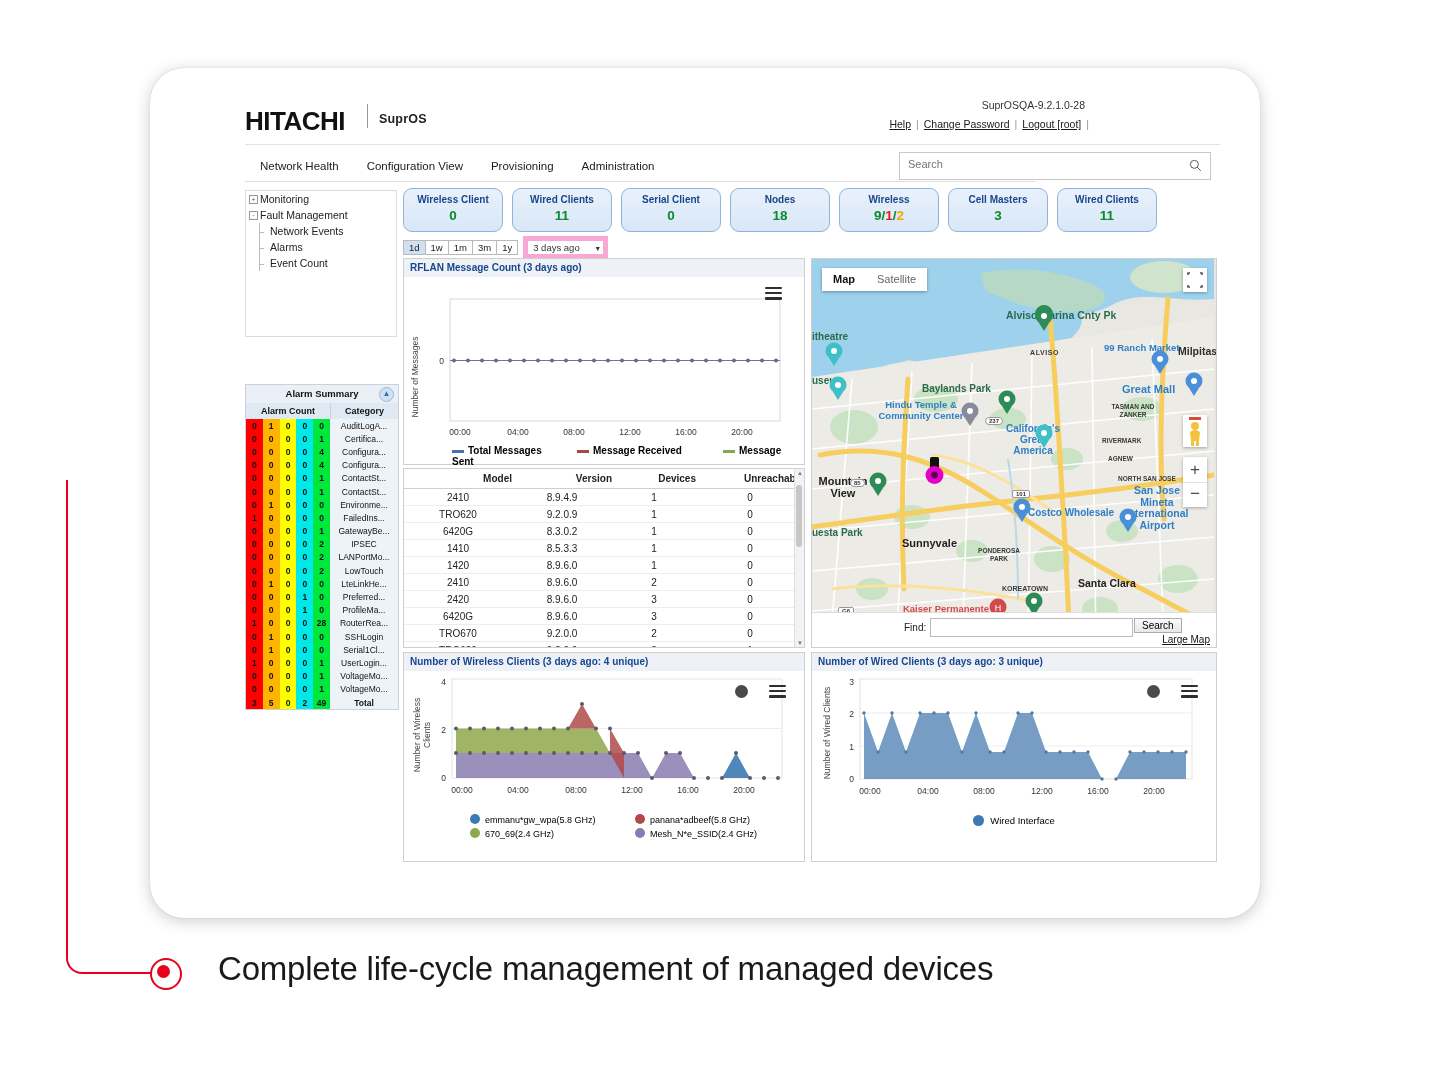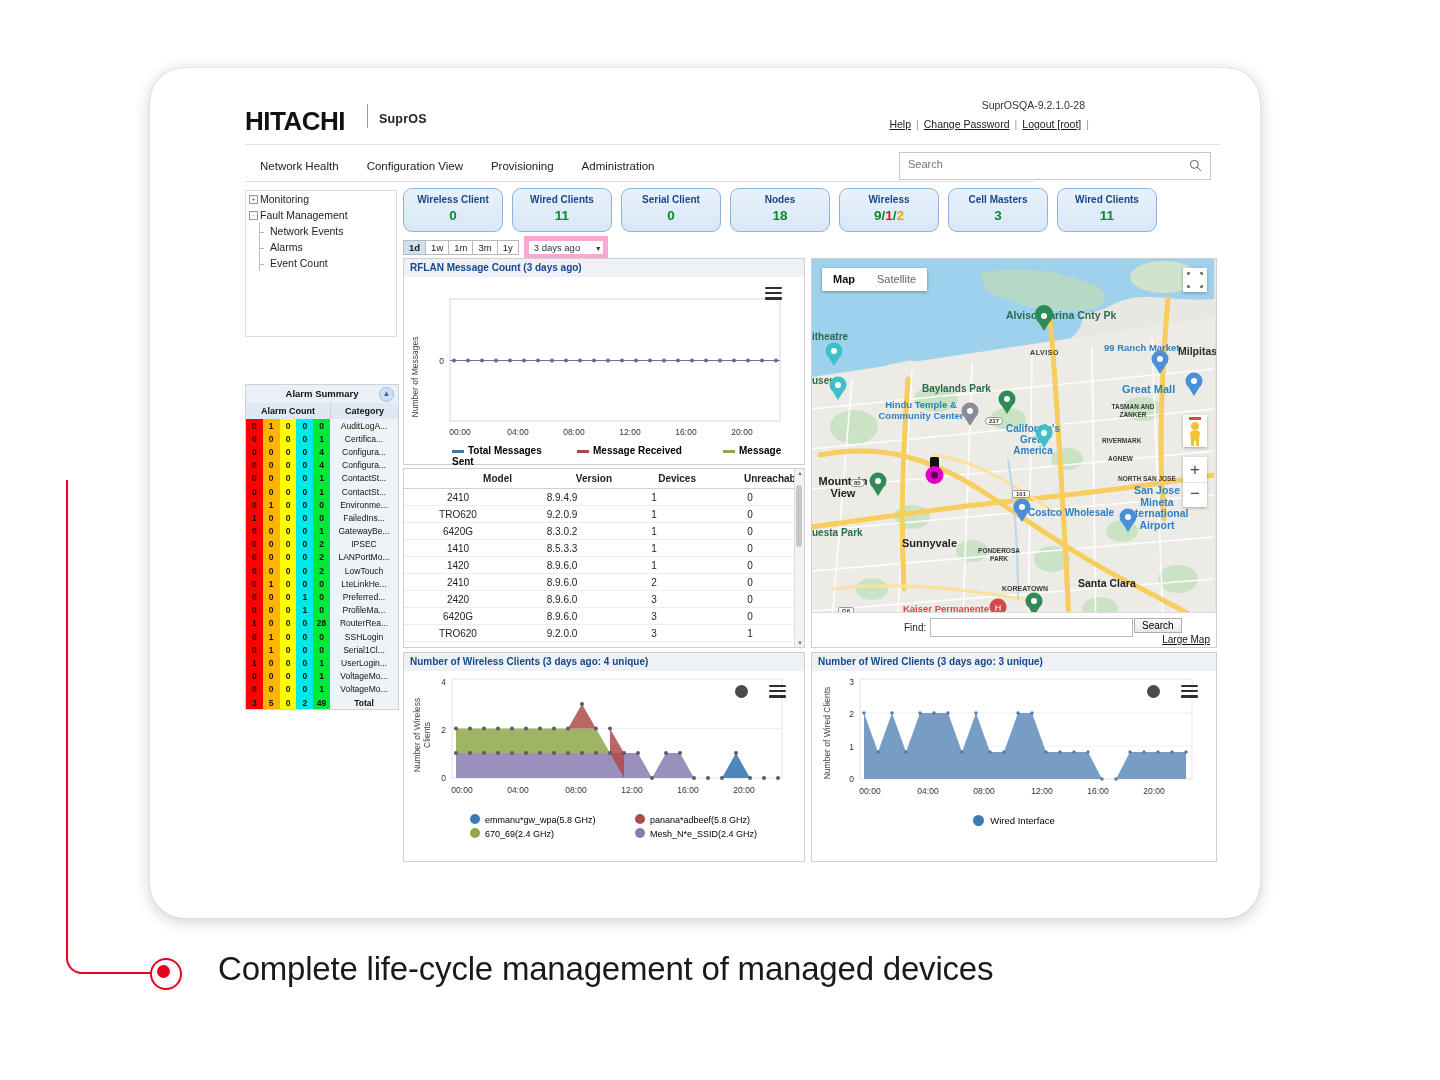--- a/index.html
+++ b/index.html
@@ -48,21 +48,21 @@
   .tiles{position:absolute;left:208px;top:92px;width:812px;height:44px;}
   .tile{float:left;width:98px;height:42px;margin-right:9px;border:1px solid #8fb3d9;border-radius:9px;
         background:linear-gradient(#e9f1fb,#d8e7f7);text-align:center;cursor:pointer;}
   .tile .t-lbl{font-size:10px;font-weight:bold;color:#17468c;margin-top:5px;}
   .tile .t-val{font-size:13.5px;font-weight:bold;color:#0a8a2a;margin-top:3px;}
   .gw .g1{color:#0a8a2a}.gw .g2{color:#e01b18}.gw .g3{color:#f0a800}
 
   
   .rangebar{position:absolute;left:208px;top:140px;height:16px;font-size:9.5px;}
   .rseg{display:inline-block;border:1px solid #b9b9b9;border-left:0;padding:1px 5px;background:#fff;color:#222;cursor:pointer;}
-  .rseg.first{border-left:1px solid #b9b9b9;background:#cfe0f2;font-weight:bold;text-align:center;}
+  .rseg.first{border-left:1px solid #b9b9b9;background:#cfe0f2;font-weight:normal;text-align:center;}
   .rsel{display:inline-block;margin-left:5px;border:5px solid #f9a8d4;background:#fff;padding:1px 3px 1px 5px;color:#333;cursor:pointer;}
   .rsel .cv{display:inline-block;margin-left:16px;font-size:8px;}
 
   
   .panel{position:absolute;border:1px solid #cfcfcf;background:#fff;}
   .panel-hd{height:17px;background:#eef2f7;border-bottom:1px solid #d4d9e0;
             font-size:10px;font-weight:bold;color:#17468c;padding:3px 0 0 6px;}
   .panel-bd{position:absolute;left:0;right:0;top:18px;bottom:0;background:#fff;}
 
   
@@ -299,20 +299,26 @@
               <tr>
                 <td>2420</td>
                 <td>8.9.6.0</td>
                 <td>3</td>
                 <td>0</td>
               </tr>
               <tr>
                 <td>6420G</td>
                 <td>8.9.6.0</td>
                 <td>3</td>
+                <td>0</td>
+              </tr>
+              <tr>
+                <td>TRO670</td>
+                <td>9.2.0.0</td>
+                <td>2</td>
                 <td>0</td>
               </tr>
               <tr>
                 <td>TRO620</td>
                 <td>9.2.0.0</td>
                 <td>3</td>
                 <td>1</td>
               </tr>
             </tbody>
       </table>

